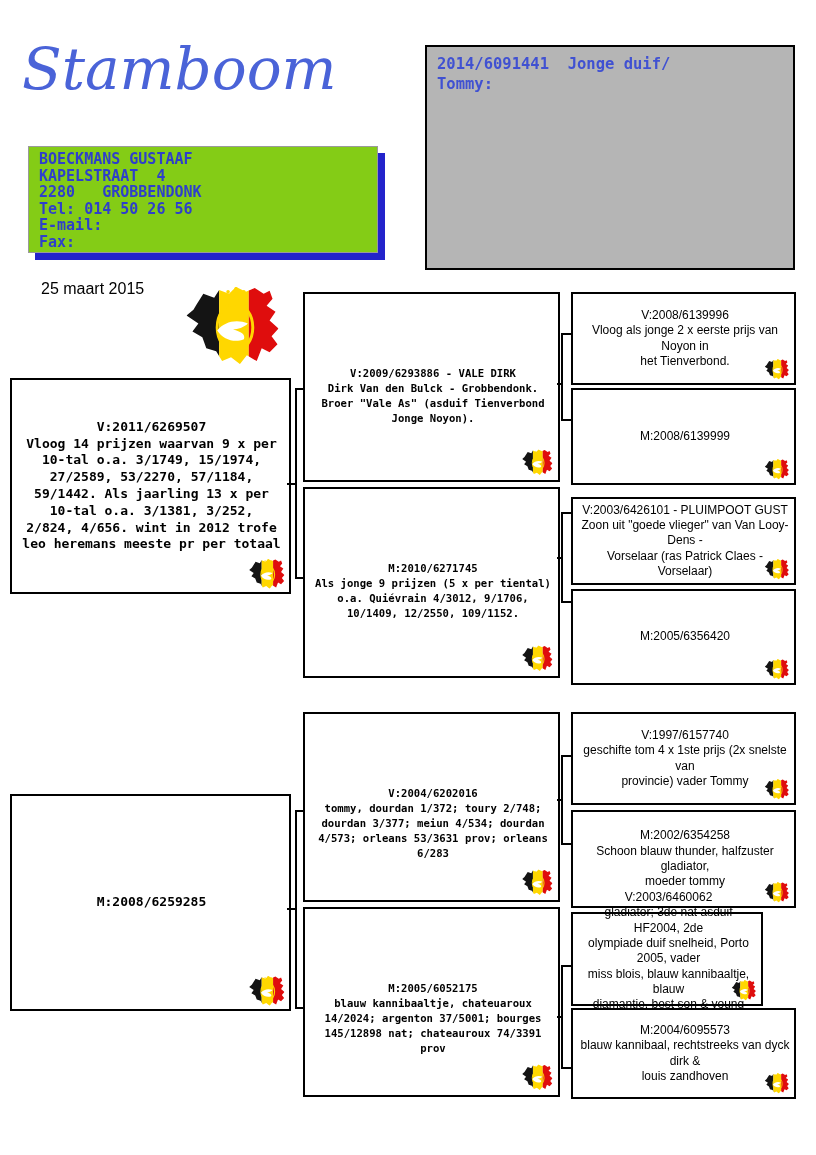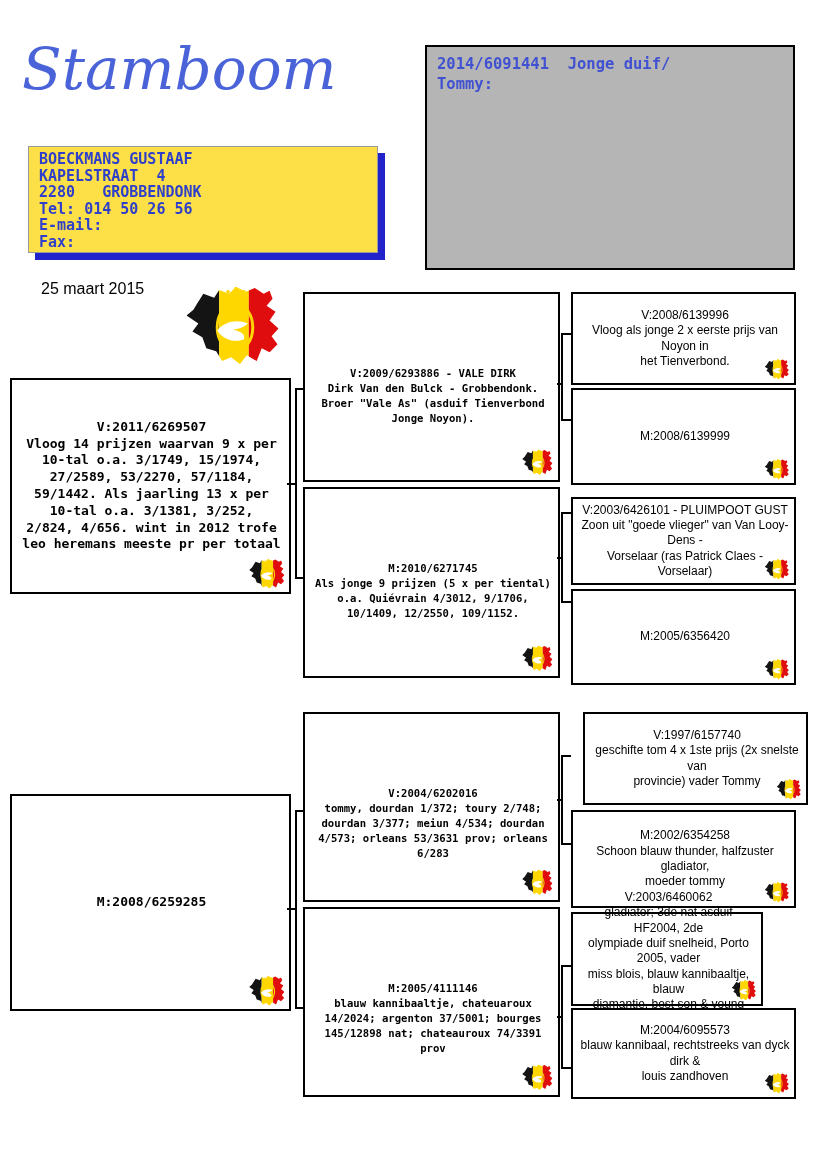--- a/index.html
+++ b/index.html
@@ -9,21 +9,21 @@
   }
 
   .title {
     position:absolute; left:22px; top:38px;
     font-family:"DejaVu Serif", serif; font-style:italic;
     font-size:58px; line-height:1.1; color:#4a63d8;
   }
 
   .addr-box {
     position:absolute; left:28px; top:146px; width:350px; height:107px;
-    background:#fde047; border:1px solid #9a9a9a; box-sizing:border-box;
+    background:#84cc16; border:1px solid #9a9a9a; box-sizing:border-box;
     box-shadow:7px 7px 0 #2323cb; padding:4px 0 0 10px;
   }
   .addr-box .line {
     font-family:"DejaVu Sans Mono","Liberation Mono",monospace;
     font-weight:bold; font-size:15px; line-height:16.5px;
     color:#2e3fcb; white-space:pre;
   }
 
   .info-box {
     position:absolute; left:425px; top:45px; width:370px; height:225px;
@@ -170,21 +170,21 @@
     <div class="notes">tommy, dourdan 1/372; toury 2/748;
 dourdan 3/377; meiun 4/534; dourdan
 4/573; orleans 53/3631 prov; orleans
 6/283</div>
     <svg class="flag flag-g2" viewBox="0 0 100 92">
         <use href="#be-flag"></use>
       </svg>
   </div>
 
   <div class="pbox mono-text gen2" style="left:303px;top:907px;width:257px;height:190px">
-    <div class="ring">M:2005/4111146</div>
+    <div class="ring">M:2005/6052175</div>
     <div class="notes">blauw kannibaaltje, chateuaroux
 14/2024; argenton 37/5001; bourges
 145/12898 nat; chateauroux 74/3391
 prov</div>
     <svg class="flag flag-g2" viewBox="0 0 100 92">
         <use href="#be-flag"></use>
       </svg>
   </div>
 
   <div class="pbox gen3" style="left:571px;top:292px;width:225px;height:93px">
@@ -214,21 +214,21 @@
   </div>
 
   <div class="pbox gen3" style="left:571px;top:589px;width:225px;height:96px">
     <div class="ring">M:2005/6356420</div>
     <div class="notes"></div>
     <svg class="flag flag-g3" viewBox="0 0 100 92">
         <use href="#be-flag"></use>
       </svg>
   </div>
 
-  <div class="pbox gen3" style="left:583px;top:712px;width:225px;height:93px">
+  <div class="pbox gen3" style="left:571px;top:712px;width:225px;height:93px">
     <div class="ring">V:1997/6157740</div>
     <div class="notes">geschifte tom 4 x 1ste prijs (2x snelste van
 provincie) vader Tommy</div>
     <svg class="flag flag-g3" viewBox="0 0 100 92">
         <use href="#be-flag"></use>
       </svg>
   </div>
 
   <div class="pbox gen3" style="left:571px;top:810px;width:225px;height:98px">
     <div class="ring">M:2002/6354258</div>

